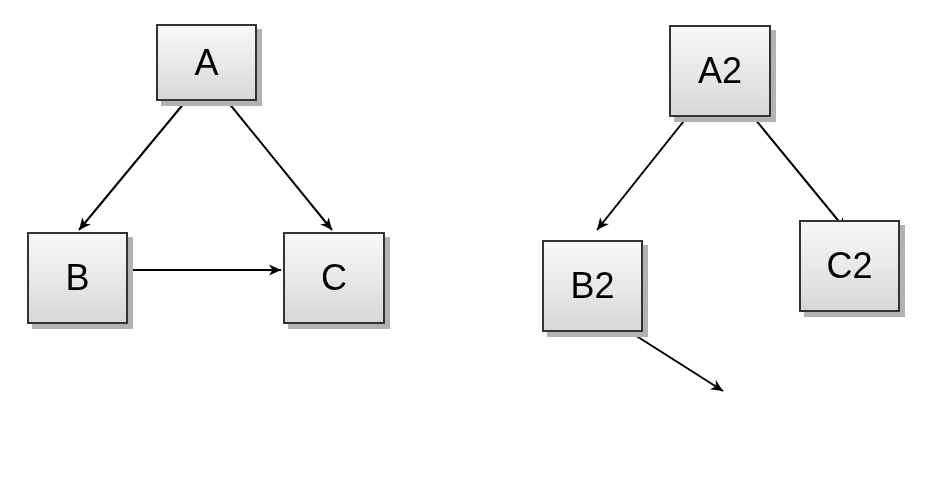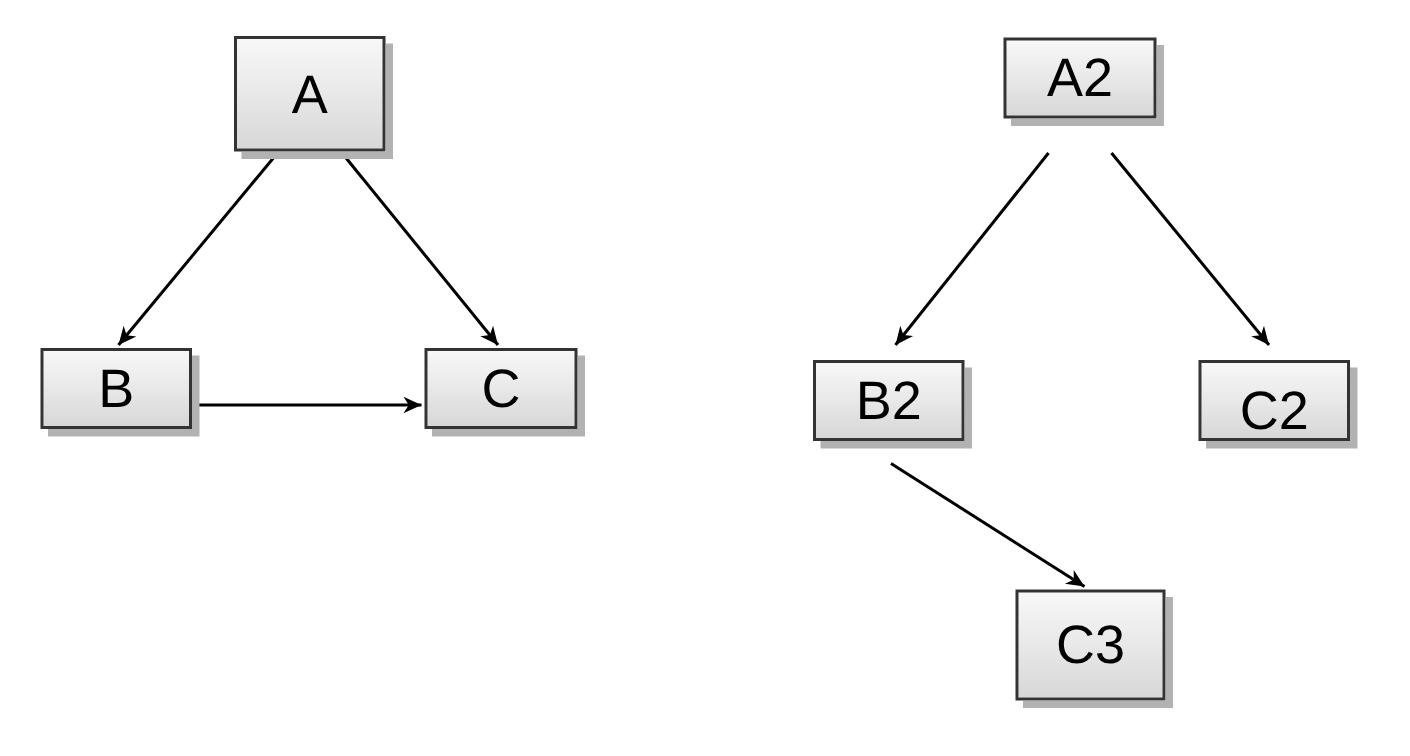--- a/index.html
+++ b/index.html
@@ -19,40 +19,40 @@
     position: absolute;
     left: 0;
     top: 0;
     width: 940px;
     height: 504px;
   }
   .node {
     position: absolute;
     box-sizing: border-box;
     width: 101px;
-    height: 54px;
+    height: 92px;
     background: linear-gradient(to bottom, #f7f7f7 0%, #eaeaea 45%, #d7d7d7 100%);
     border: 2px solid #333333;
     box-shadow: 5px 5px 0 0 #b2b2b2;
     display: flex;
     align-items: center;
     justify-content: center;
   }
   .node-label {
     font-size: 36px;
     color: #000000;
     line-height: 1;
     user-select: none;
   }
   #node-A  { left: 156px; top: 24px;  height: 77px; }
   #node-B  { left: 27px;  top: 232px; }
   #node-C  { left: 283px; top: 232px; width: 102px; }
   #node-A2 { left: 669px; top: 25px;  width: 102px; }
   #node-B2 { left: 542px; top: 240px; }
-  #node-C2 { left: 799px; top: 240px; align-items: flex-end; }
+  #node-C2 { left: 799px; top: 220px; }
   #node-C3 { left: 677px; top: 393px; width: 100px; height: 74px; }
   .edge {
     stroke: #000000;
     stroke-width: 2;
   }
 </style>
 </head>
 <body>
 
 <div class="canvas">
@@ -85,17 +85,14 @@
 
   <div class="node" id="node-A2">
     <span class="node-label">A2</span>
   </div>
   <div class="node" id="node-B2">
     <span class="node-label">B2</span>
   </div>
   <div class="node" id="node-C2">
     <span class="node-label">C2</span>
   </div>
-  <div class="node" id="node-C3">
-    <span class="node-label">C3</span>
-  </div>
 
 </div>
 
 </body></html>

